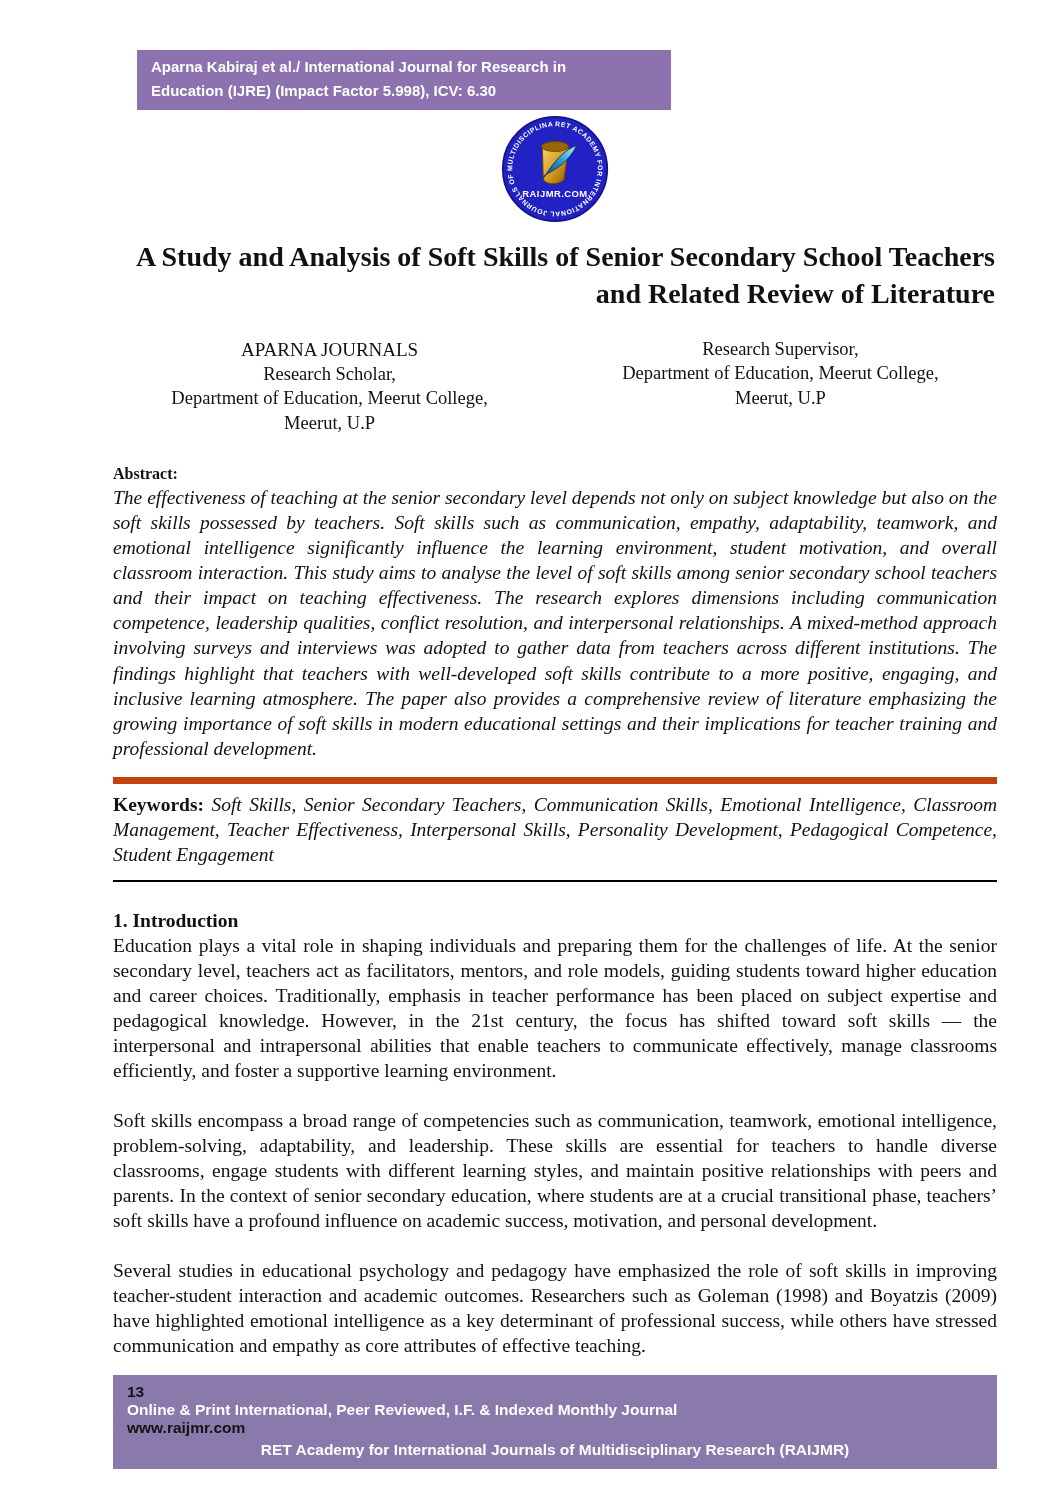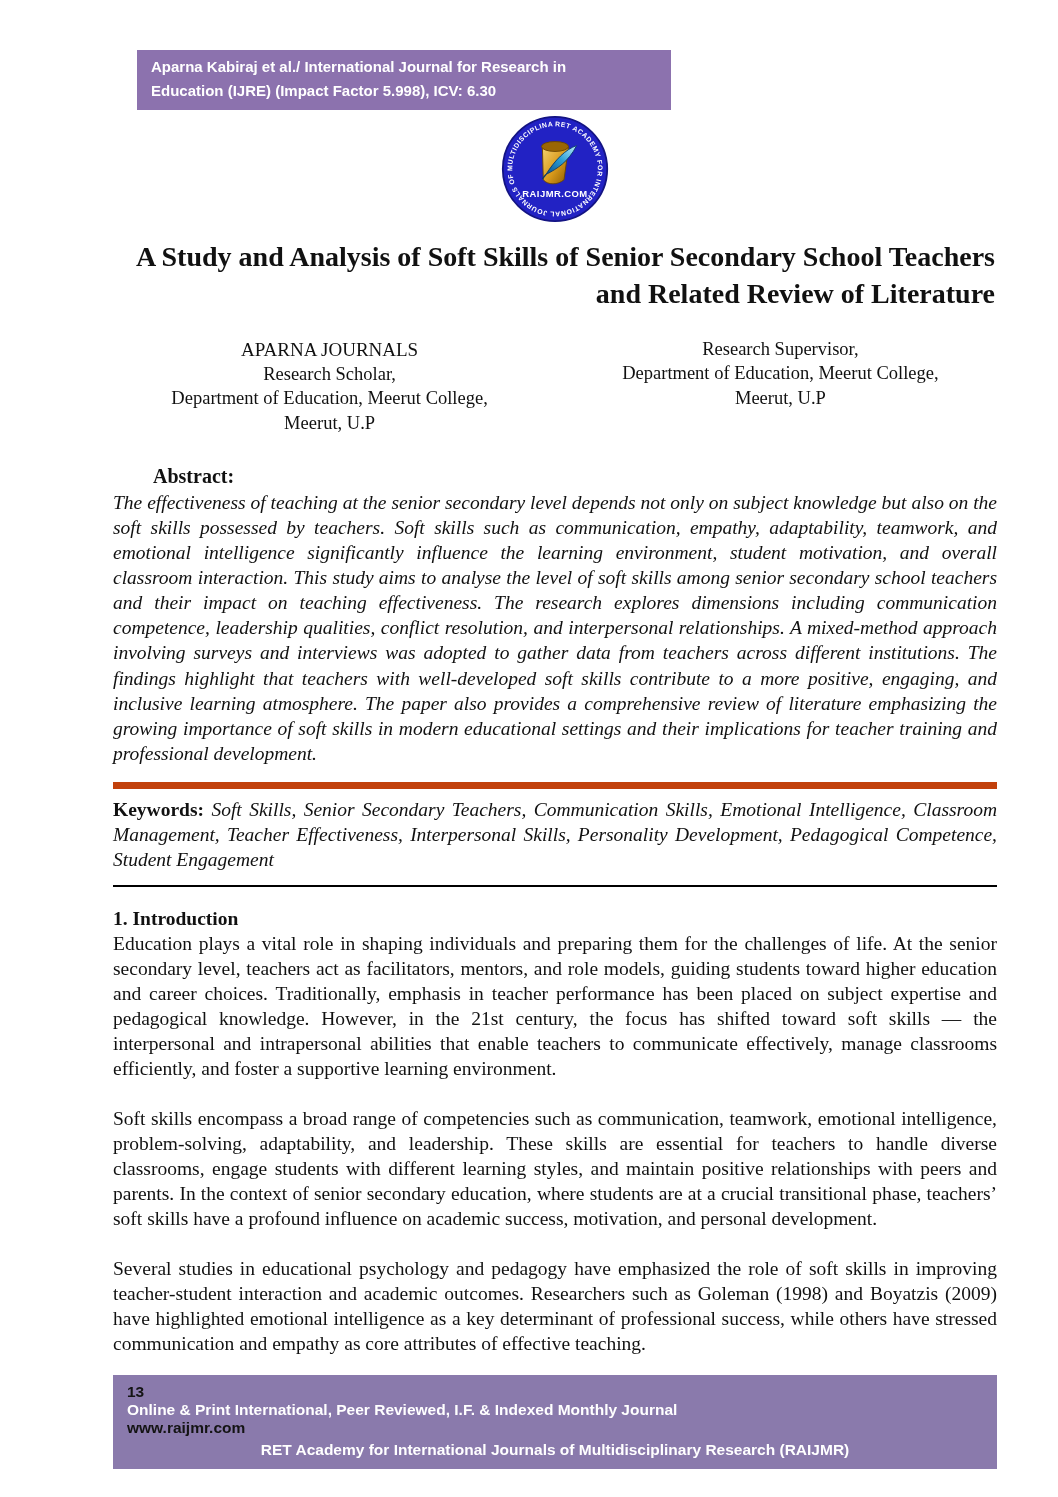--- a/index.html
+++ b/index.html
@@ -17,29 +17,29 @@
   
   .logo-wrap { width:108px; height:108px; margin:5px auto 0; }
   
   .title { margin:16px auto 4px; text-align:right; font-size:28px; font-weight:bold; line-height:1.32; max-width:880px; }
   
   .authors { display:flex; justify-content:space-between; margin-top:20px; }
   .author { width:49%; text-align:center; font-size:18.5px; line-height:1.32; }
   .author-name { font-size:19px; }
   
   .abstract { margin-top:30px; }
-  .abs-head { font-weight:bold; font-size:20px;margin-left:40px; }
+  .abs-head { font-weight:bold; font-size:16px; }
   .abs-text { font-style:italic; font-size:19.5px; line-height:1.285; text-align:justify; margin-top:2px; }
   
   .kw-block { margin-top:16px; border-top:7px solid #c2410c; border-bottom:2px solid #000; padding:8px 0 12px; }
   .kw-text  { font-size:19.5px; line-height:1.3; text-align:justify; }
   .kw-label { font-weight:bold; font-style:normal; }
   .kw-list  { font-style:italic; }
   
-  .intro { margin-top:21px; }
+  .intro { margin-top:28px; }
   .sec-head { font-weight:bold; font-size:19.5px; margin-bottom:1px; }
   .body-par { font-size:19.5px; line-height:1.285; text-align:justify; margin-bottom:25px; }
   .body-par:last-child { margin-bottom:0; }
   
   .footer-band {
     margin-top:auto; background:#8a7aac; font-family:"Liberation Sans", sans-serif;
     font-weight:bold; font-size:15.5px; color:#ffffff; padding:8px 14px 10px;
   }
   .footer-line1 { display:flex; align-items:baseline;flex-direction:column; }
   .pgnum  { color:#141414; margin-right:20px; }

